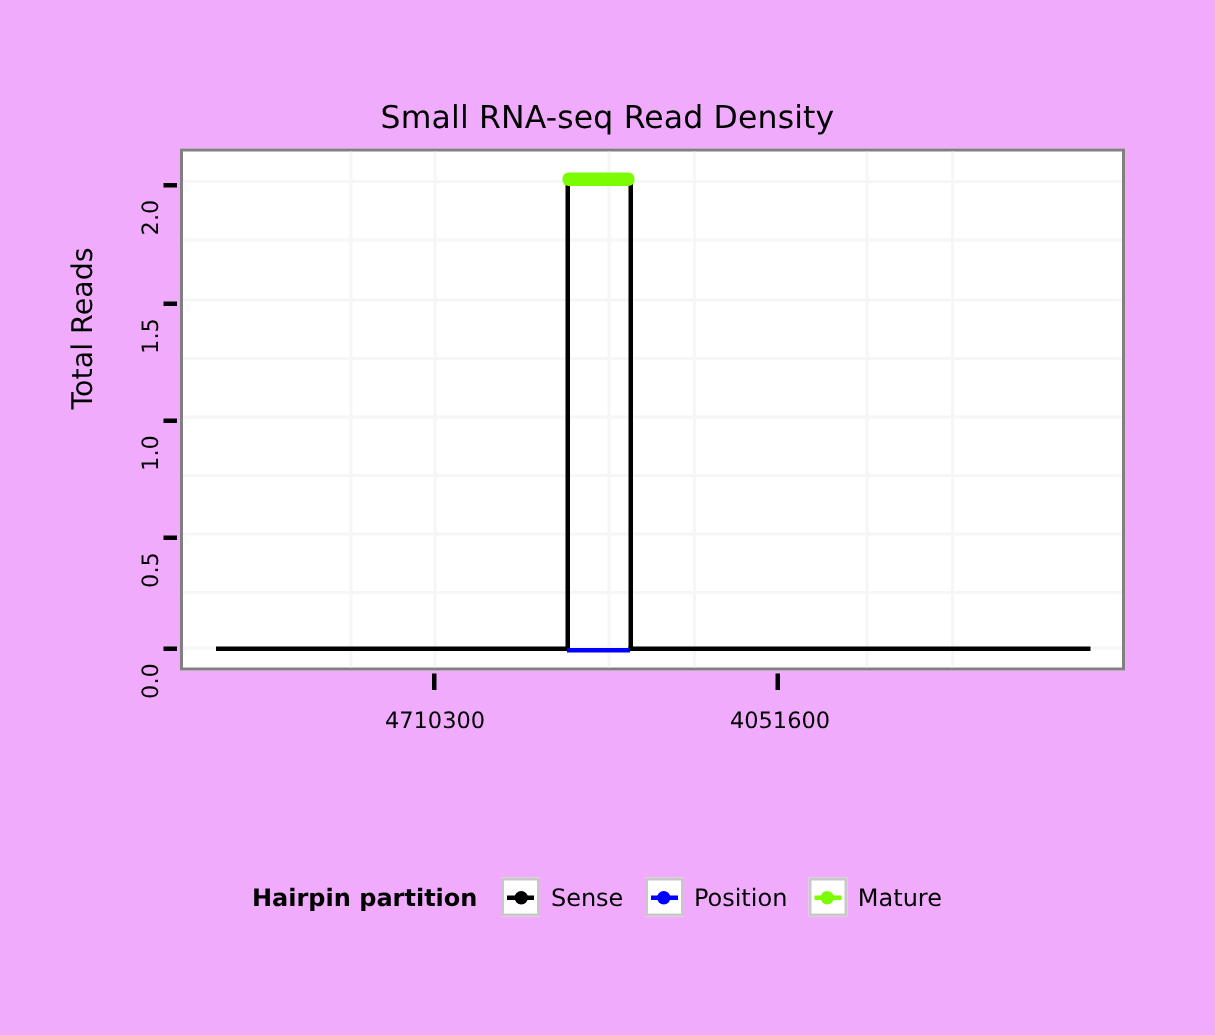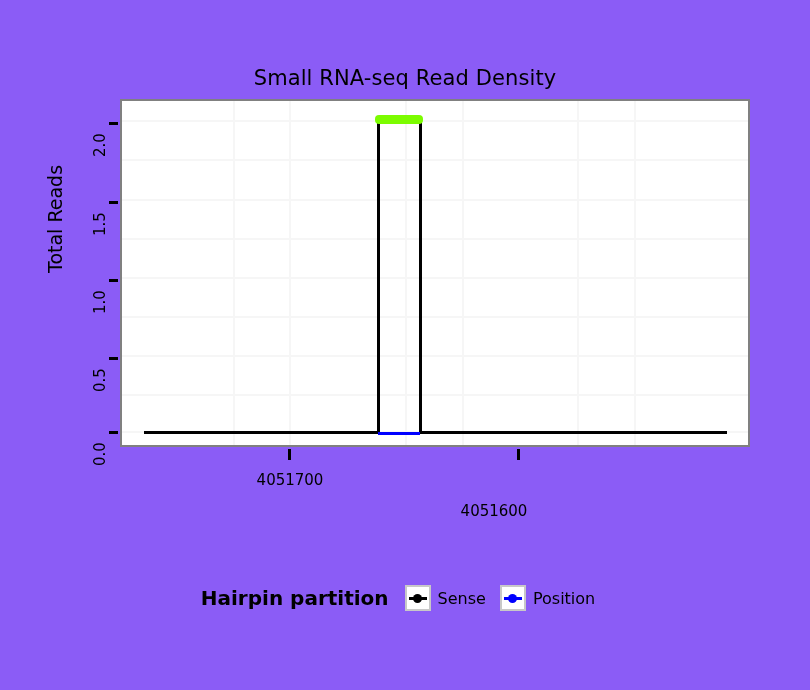--- a/index.html
+++ b/index.html
@@ -11,21 +11,21 @@
     width: 810px;
     height: 690px;
     font-family: "DejaVu Sans", "Liberation Sans", sans-serif;
     color: #000000;
     overflow: hidden;
   }
   #figure {
     position: relative;
     width: 810px;
     height: 690px;
-    background: #8b5cf6;
+    background: #f0abfc;
   }
 
   
   #chart-title {
     position: absolute;
     left: 0;
     top: 66px;
     width: 810px;
     text-align: center;
     font-size: 21px;
@@ -148,21 +148,21 @@
     position: absolute;
     left: 0;
     top: 585px;
     width: 810px;
     display: flex;
     align-items: center;
     justify-content: center;
     gap: 0;
   }
   #legend-title {
-    font-size: 20px;
+    font-size: 16px;
     font-weight: bold;
     color: #000000;
     margin-right: 16px;
     white-space: nowrap;
   }
   .legend-entry {
     display: flex;
     align-items: center;
     margin-right: 14px;
   }
@@ -251,24 +251,24 @@
       <div class="sense-baseline" style="left:297px; top:330px; width:308px;"></div>
 
       <div class="antisense-seg" style="left:256px; top:331px; width:42px;"></div>
 
       <div class="mature-seg" style="left:253px; top:14px; width:48px;"></div>
 
     </div>
   </div>
 
   <div class="xtick-mark" style="left:288px; top:449px;"></div>
-  <div class="xtick-label" style="left:230px; top:471px; width:120px;">4051700</div>
+  <div class="xtick-label" style="left:230px; top:471px; width:120px;">4710300</div>
 
   <div class="xtick-mark" style="left:517px; top:449px;"></div>
-  <div class="xtick-label" style="left:434px; top:471px; width:120px;margin-top:31px;">4051600</div>
+  <div class="xtick-label" style="left:460px; top:471px; width:120px;">4051600</div>
 
 
   <div id="legend">
     <div id="legend-title">Hairpin partition</div>
 
     <div class="legend-entry">
       <span class="legend-key">
         <span class="k-line" style="background:#000000;"></span>
         <span class="k-dot" style="background:#000000;"></span>
       </span>
@@ -276,15 +276,22 @@
     </div>
 
     <div class="legend-entry">
       <span class="legend-key">
         <span class="k-line" style="background:#0000ff;"></span>
         <span class="k-dot" style="background:#0000ff;"></span>
       </span>
       <span class="legend-label">Position</span>
     </div>
 
+    <div class="legend-entry">
+      <span class="legend-key">
+        <span class="k-line" style="background:#7cfc00;"></span>
+        <span class="k-dot" style="background:#7cfc00;"></span>
+      </span>
+      <span class="legend-label">Mature</span>
+    </div>
   </div>
 
 </div>
 
 </body></html>

